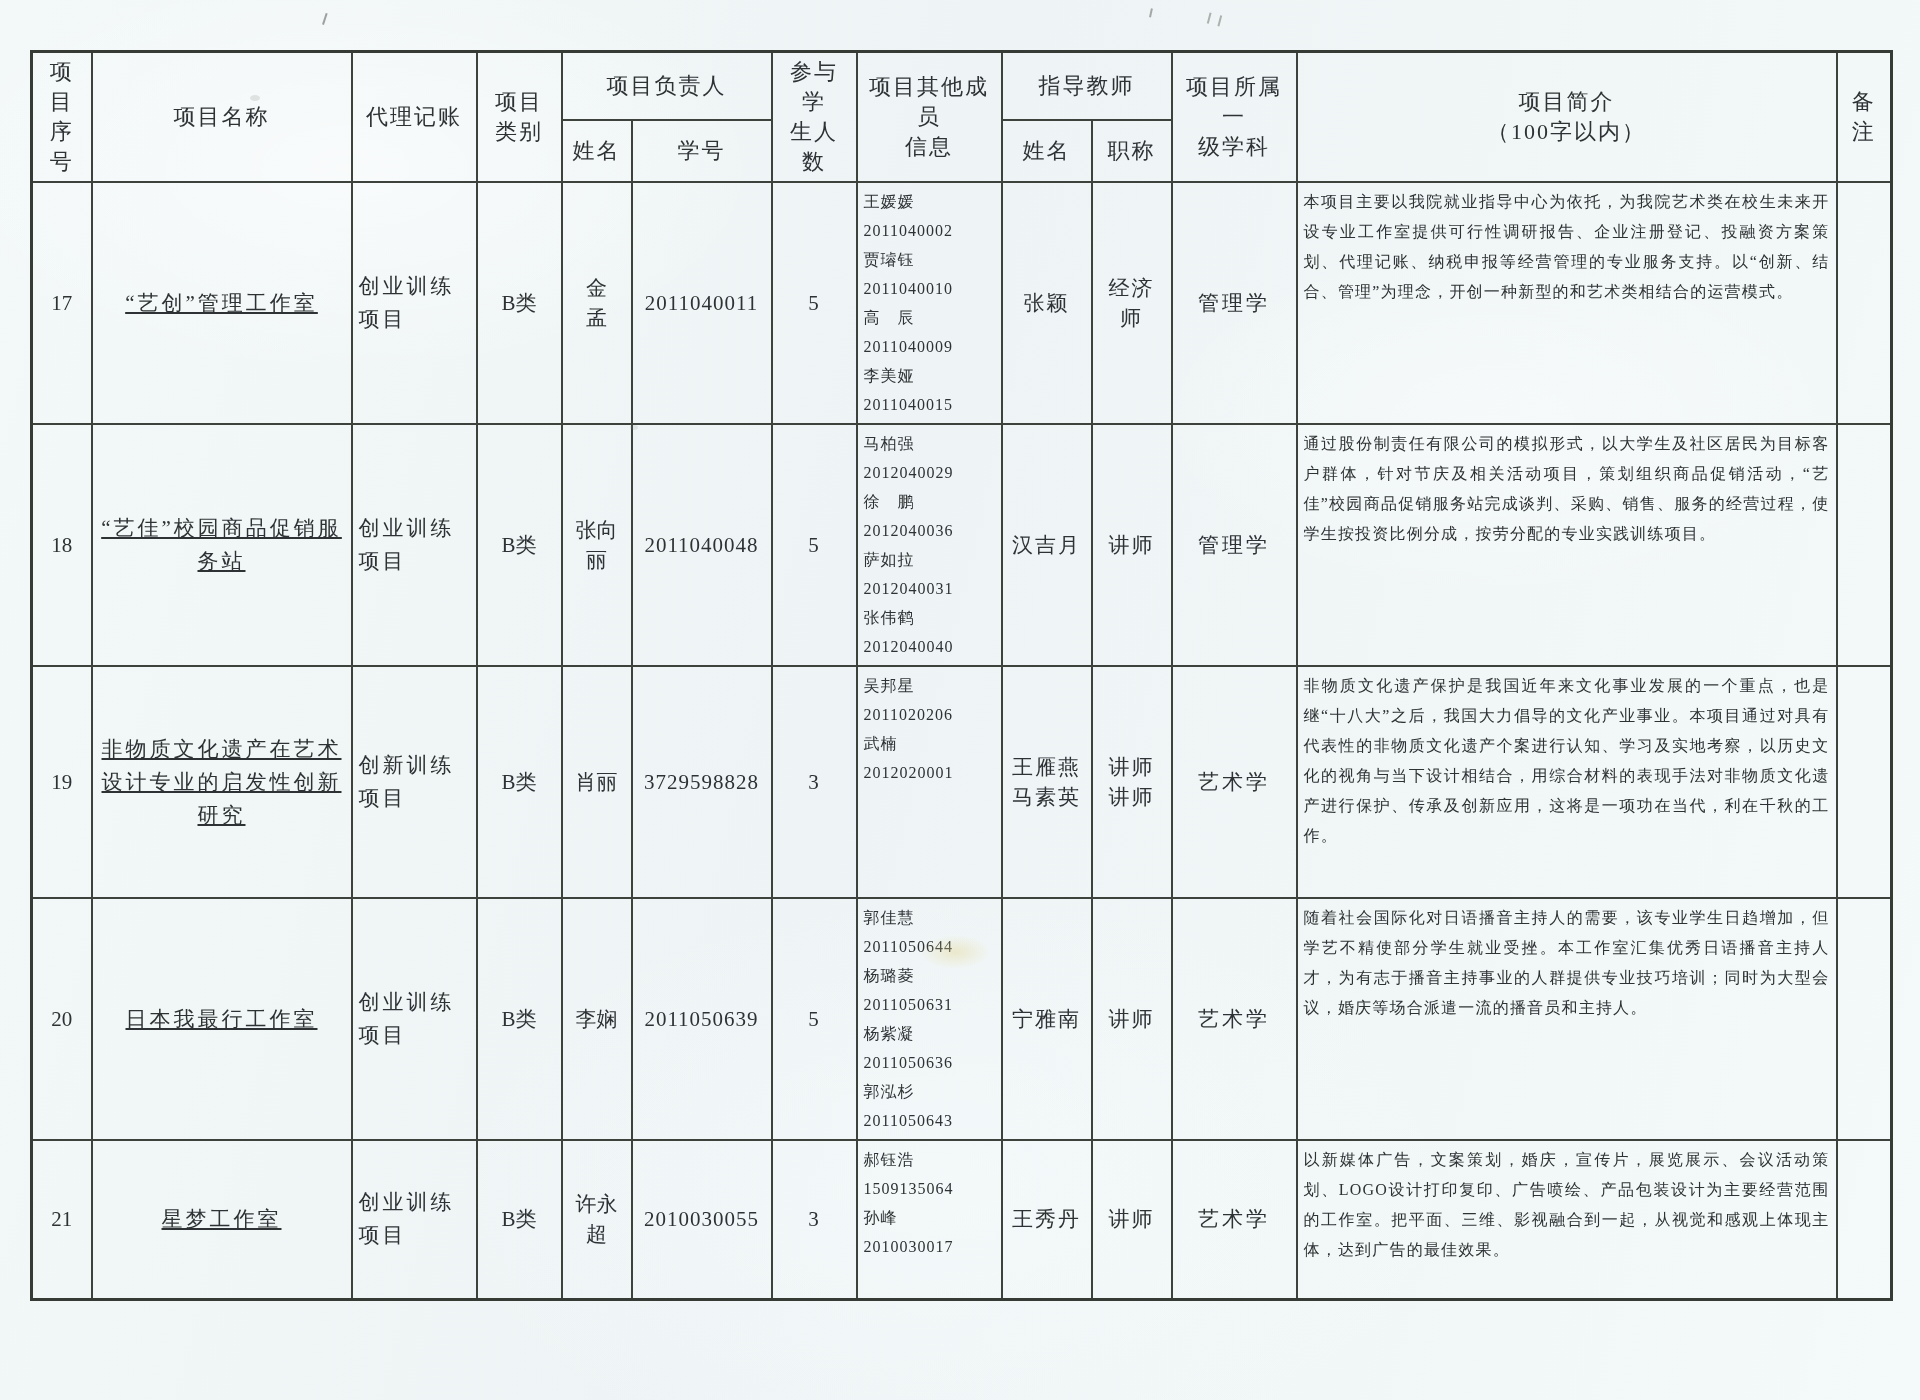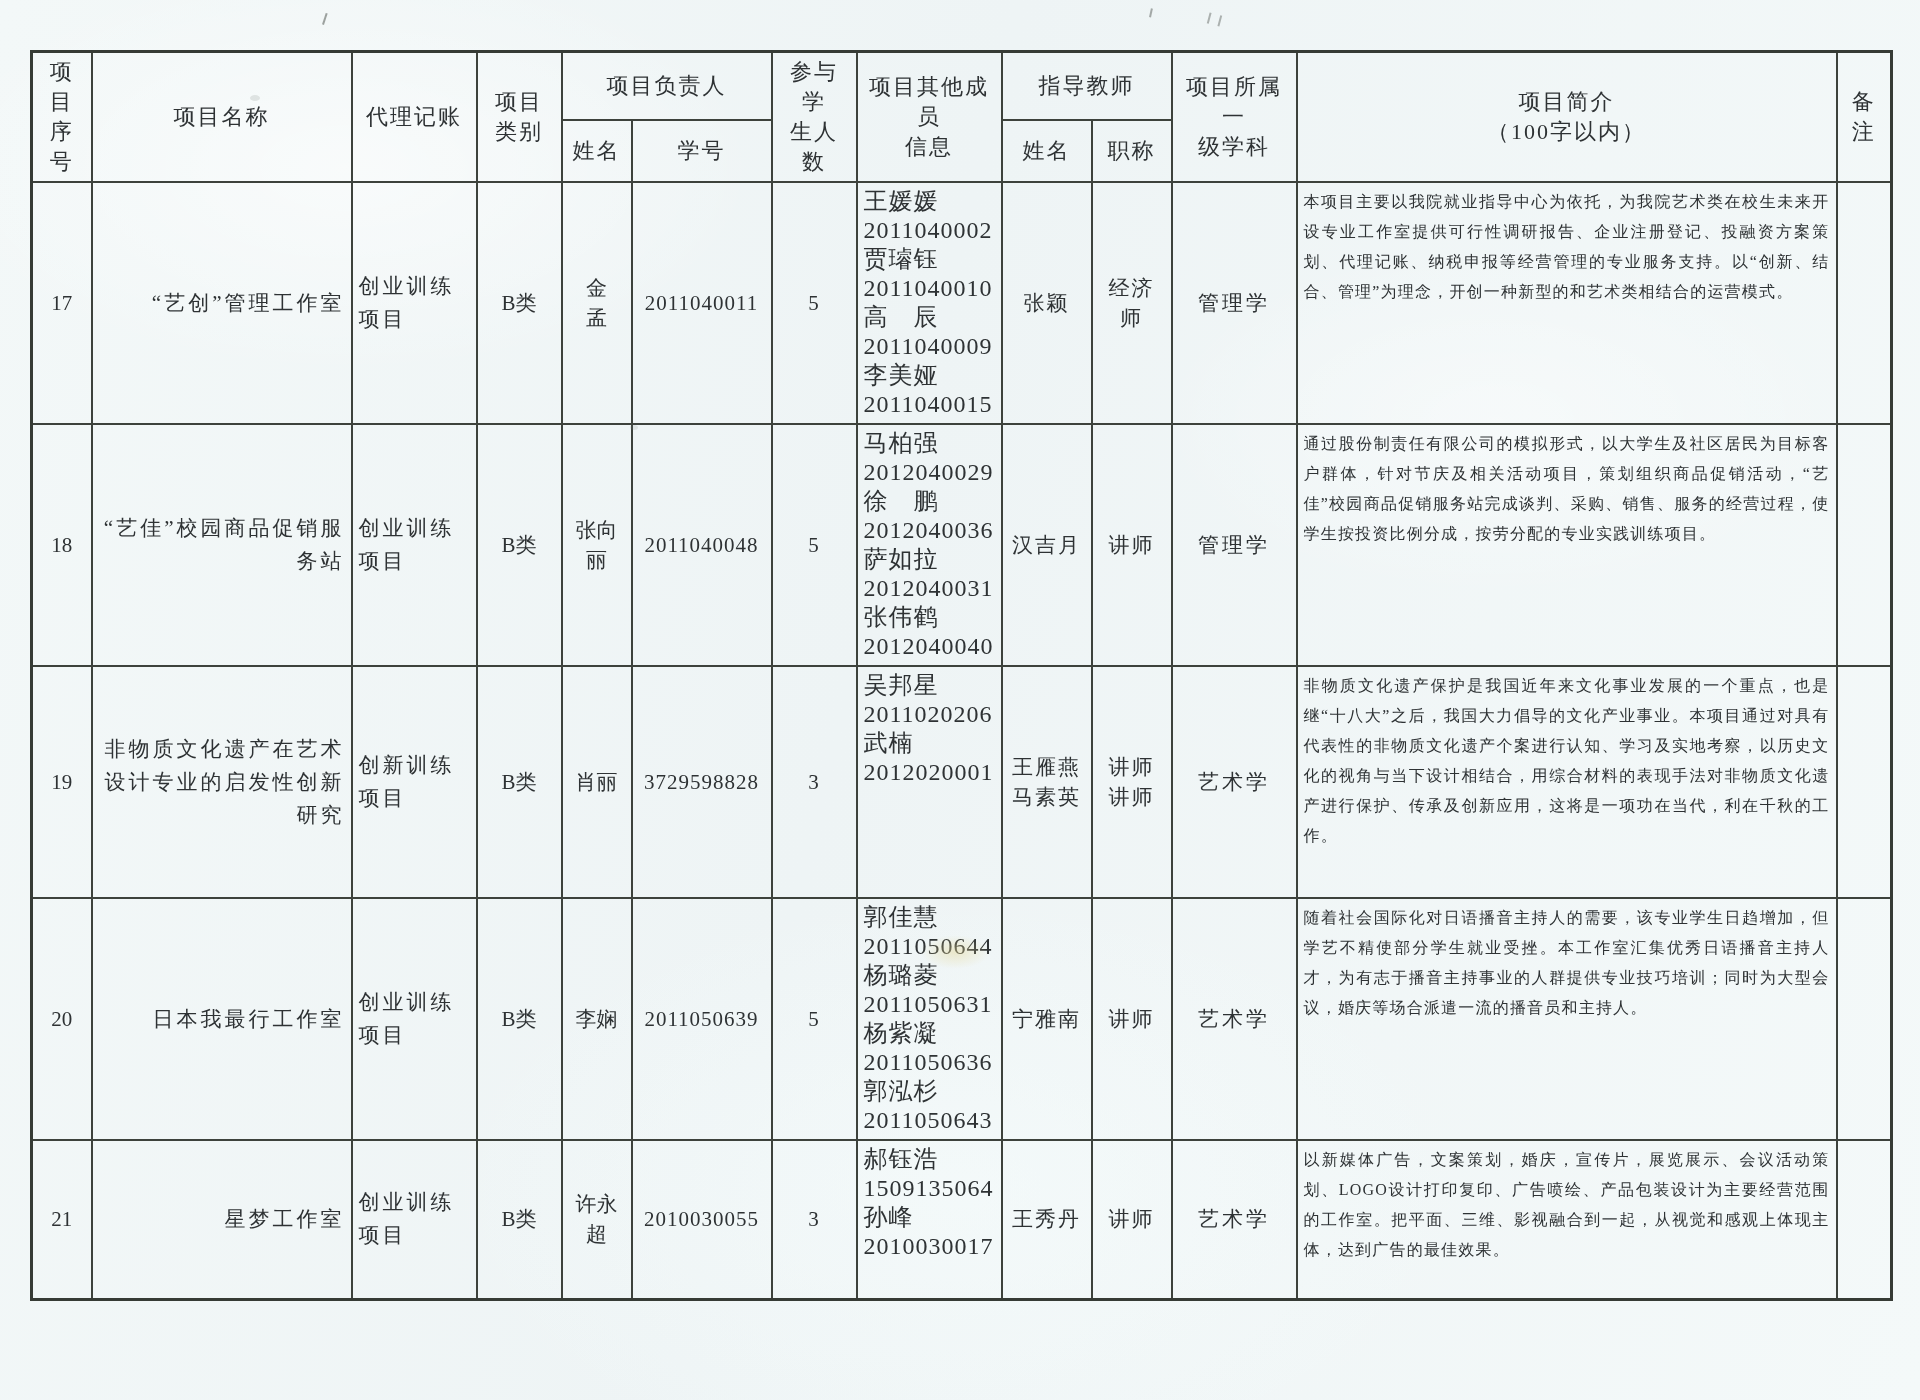--- a/index.html
+++ b/index.html
@@ -46,33 +46,33 @@
   tbody tr:nth-child(3){height:232px;}
   tbody tr:nth-child(4){height:241px;}
   tbody tr:nth-child(5){height:159px;}
   tbody td{
     font-size:21px;
     text-align:center;
     vertical-align:middle;
     line-height:30px;
   }
   td.c-name{
-    text-align:right;padding-left:14px;padding-right:10px;
-    letter-spacing:3px;line-height:33px;
+    text-align:center;padding-left:14px;padding-right:10px;
+    letter-spacing:3px;line-height:33px;text-decoration:underline;
   }
   td.c-type{
     text-align:left;padding-left:12px;padding-right:8px;
     letter-spacing:3px;line-height:33px;
   }
   td.c-lid, td.c-count{letter-spacing:1px;}
   td.c-members{
     text-align:left;vertical-align:top;
     padding:10px 4px 4px 12px;
     white-space:pre-line;
-    font-size:24px;line-height:29px;letter-spacing:1px;
+    font-size:16px;line-height:29px;letter-spacing:1px;
   }
   td.c-aname, td.c-atitle{white-space:pre-line;letter-spacing:2px;}
   td.c-disc{letter-spacing:3px;}
   td.c-intro{
     text-align:justify;vertical-align:top;
     padding:9px 14px 4px 14px;
     font-size:16px;line-height:30px;letter-spacing:1.2px;
   }
   .footer{
     position:absolute;left:0;top:1295px;width:1920px;

